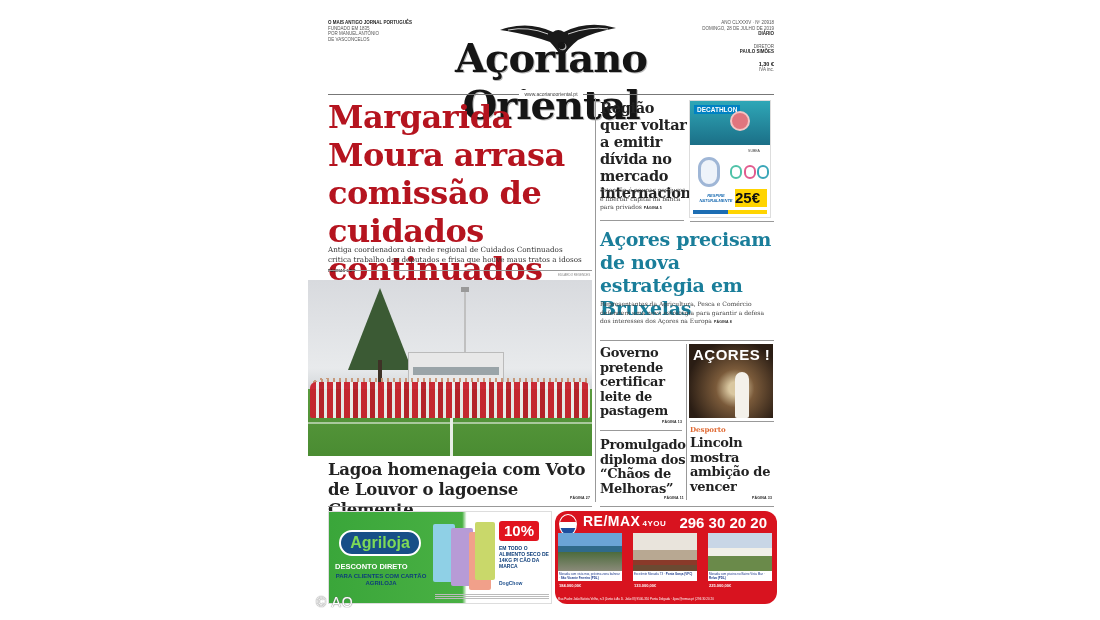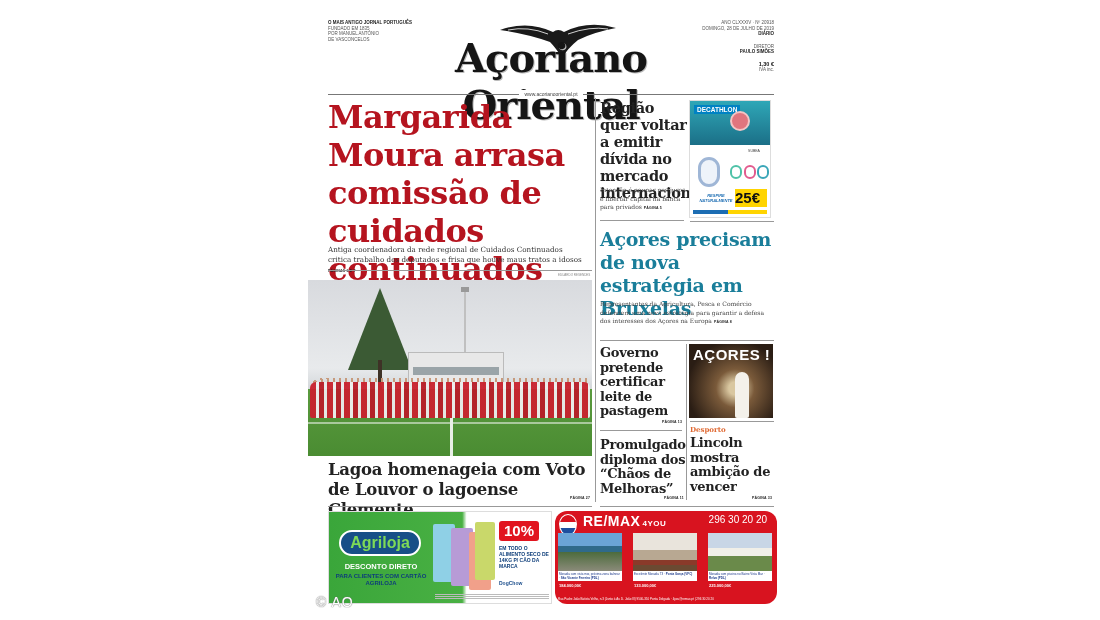--- a/index.html
+++ b/index.html
@@ -69,33 +69,33 @@
 
   .ad-acores { position: absolute; left: 383px; top: 344px; width: 84px; height: 74px; background: radial-gradient(circle at 55% 60%, #d9c7a0 0 10%, #7a5a3a 30%, #2a1d14 75%); overflow: hidden; }
   .ad-acores .title { position: absolute; left: 4px; top: 2px; font-family: "Liberation Sans", sans-serif; font-weight: bold; font-size: 15px; color: #fff; letter-spacing: 0.5px; }
   .ad-acores .figure { position: absolute; left: 46px; top: 28px; width: 14px; height: 46px; background: #f4f1ea; border-radius: 7px 7px 2px 2px; }
 
   
   .ad-agri { position: absolute; left: 22px; top: 511px; width: 224px; height: 93px; background: #fff; border: 1px solid #ddd; overflow: hidden; }
   .ad-agri .green { position: absolute; left: 0; top: 0; width: 100%; height: 100%; background: linear-gradient(90deg, #3aa63a 0%, #49b043 60%, #fff 62%); }
   .ad-agri .pill { position: absolute; left: 10px; top: 18px; width: 82px; height: 26px; border-radius: 13px; background: #174f87; border: 2px solid #fff; }
   .ad-agri .brand { position: absolute; left: 10px; top: 18px; width: 82px; text-align: center; font-family: "Liberation Sans", sans-serif; font-weight: bold; font-size: 16px; line-height: 26px; color: #7ed957; }
-  .ad-agri .l1 { position: absolute; left: 6px; top: 50px; width: 92px; text-align: center; font-family: "Liberation Sans", sans-serif; font-weight: bold; font-size: 7.5px; color: #fff; }
+  .ad-agri .l1 { position: absolute; left: 6px; top: 50px; width: 92px; font-family: "Liberation Sans", sans-serif; font-weight: bold; font-size: 7.5px; color: #fff; }
   .ad-agri .l2 { position: absolute; left: 6px; top: 61px; width: 92px; text-align: center; font-family: "Liberation Sans", sans-serif; font-weight: bold; font-size: 6px; line-height: 7px; color: #0e3e7a; }
   .ad-agri .bag { position: absolute; width: 22px; height: 58px; border-radius: 2px; }
   .ad-agri .pct { position: absolute; left: 170px; top: 9px; width: 40px; height: 20px; background: #e1141f; border-radius: 3px; font-family: "Liberation Sans", sans-serif; font-weight: bold; font-size: 15px; line-height: 20px; color: #fff; text-align: center; }
   .ad-agri .offer { position: absolute; left: 170px; top: 33px; width: 50px; font-family: "Liberation Sans", sans-serif; font-weight: bold; font-size: 5px; line-height: 6px; color: #0e3e7a; }
   .ad-agri .dc { position: absolute; left: 170px; top: 68px; font-family: "Liberation Sans", sans-serif; font-weight: bold; font-size: 5px; color: #1c4e8c; }
   .ad-agri .fine { position: absolute; left: 106px; top: 82px; width: 114px; height: 6px; background: repeating-linear-gradient(180deg, #bbb 0 1px, transparent 1px 2px); }
 
   .ad-remax { position: absolute; left: 249px; top: 511px; width: 222px; height: 93px; background: #d8131f; overflow: hidden; border-radius: 12px; }
   .ad-remax .balloon { position: absolute; left: 4px; top: 3px; width: 18px; height: 22px; border-radius: 9px 9px 9px 9px / 10px 10px 12px 12px; background: linear-gradient(#d8131f 0 33%, #fff 33% 66%, #1d4e9e 66%); border: 1px solid #fff; }
   .ad-remax .brand { position: absolute; left: 28px; top: 2px; font-family: "Liberation Sans", sans-serif; font-weight: bold; font-size: 14px; color: #fff; letter-spacing: 0.5px; }
   .ad-remax .brand small { font-size: 8px; margin-left: 2px; }
-  .ad-remax .phone { position: absolute; right: 10px; top: 3px; font-family: "Liberation Sans", sans-serif; font-weight: normal; font-size: 10px; color: #fff; }
+  .ad-remax .phone { position: absolute; right: 10px; top: 3px; font-family: "Liberation Sans", sans-serif; font-weight: bold; font-size: 15px; color: #fff; }
   .ad-remax .house { position: absolute; top: 22px; width: 64px; height: 48px; background: #fff; }
   .ad-remax .house .img { position: absolute; left: 0; top: 0; width: 100%; height: 38px; }
   .ad-remax .house .cap { position: absolute; left: 1px; right: 1px; top: 39px; font-family: "Liberation Sans", sans-serif; font-size: 3px; line-height: 4px; color: #1d3a8a; }
   .ad-remax .price { position: absolute; top: 72px; font-family: "Liberation Sans", sans-serif; font-weight: bold; font-size: 4px; line-height: 5px; color: #fff; }
   .ad-remax .foot { position: absolute; left: 3px; right: 3px; top: 86px; font-family: "Liberation Sans", sans-serif; font-size: 3px; color: #fff; }
 
   .watermark { position: absolute; left: 316px; top: 594px; font-family: "Liberation Sans", sans-serif; font-size: 14px; color: #fff; text-shadow: 0 0 1px #777, 0 0 1px #777; letter-spacing: 1px; }
 </style>
 </head>
 <body>

